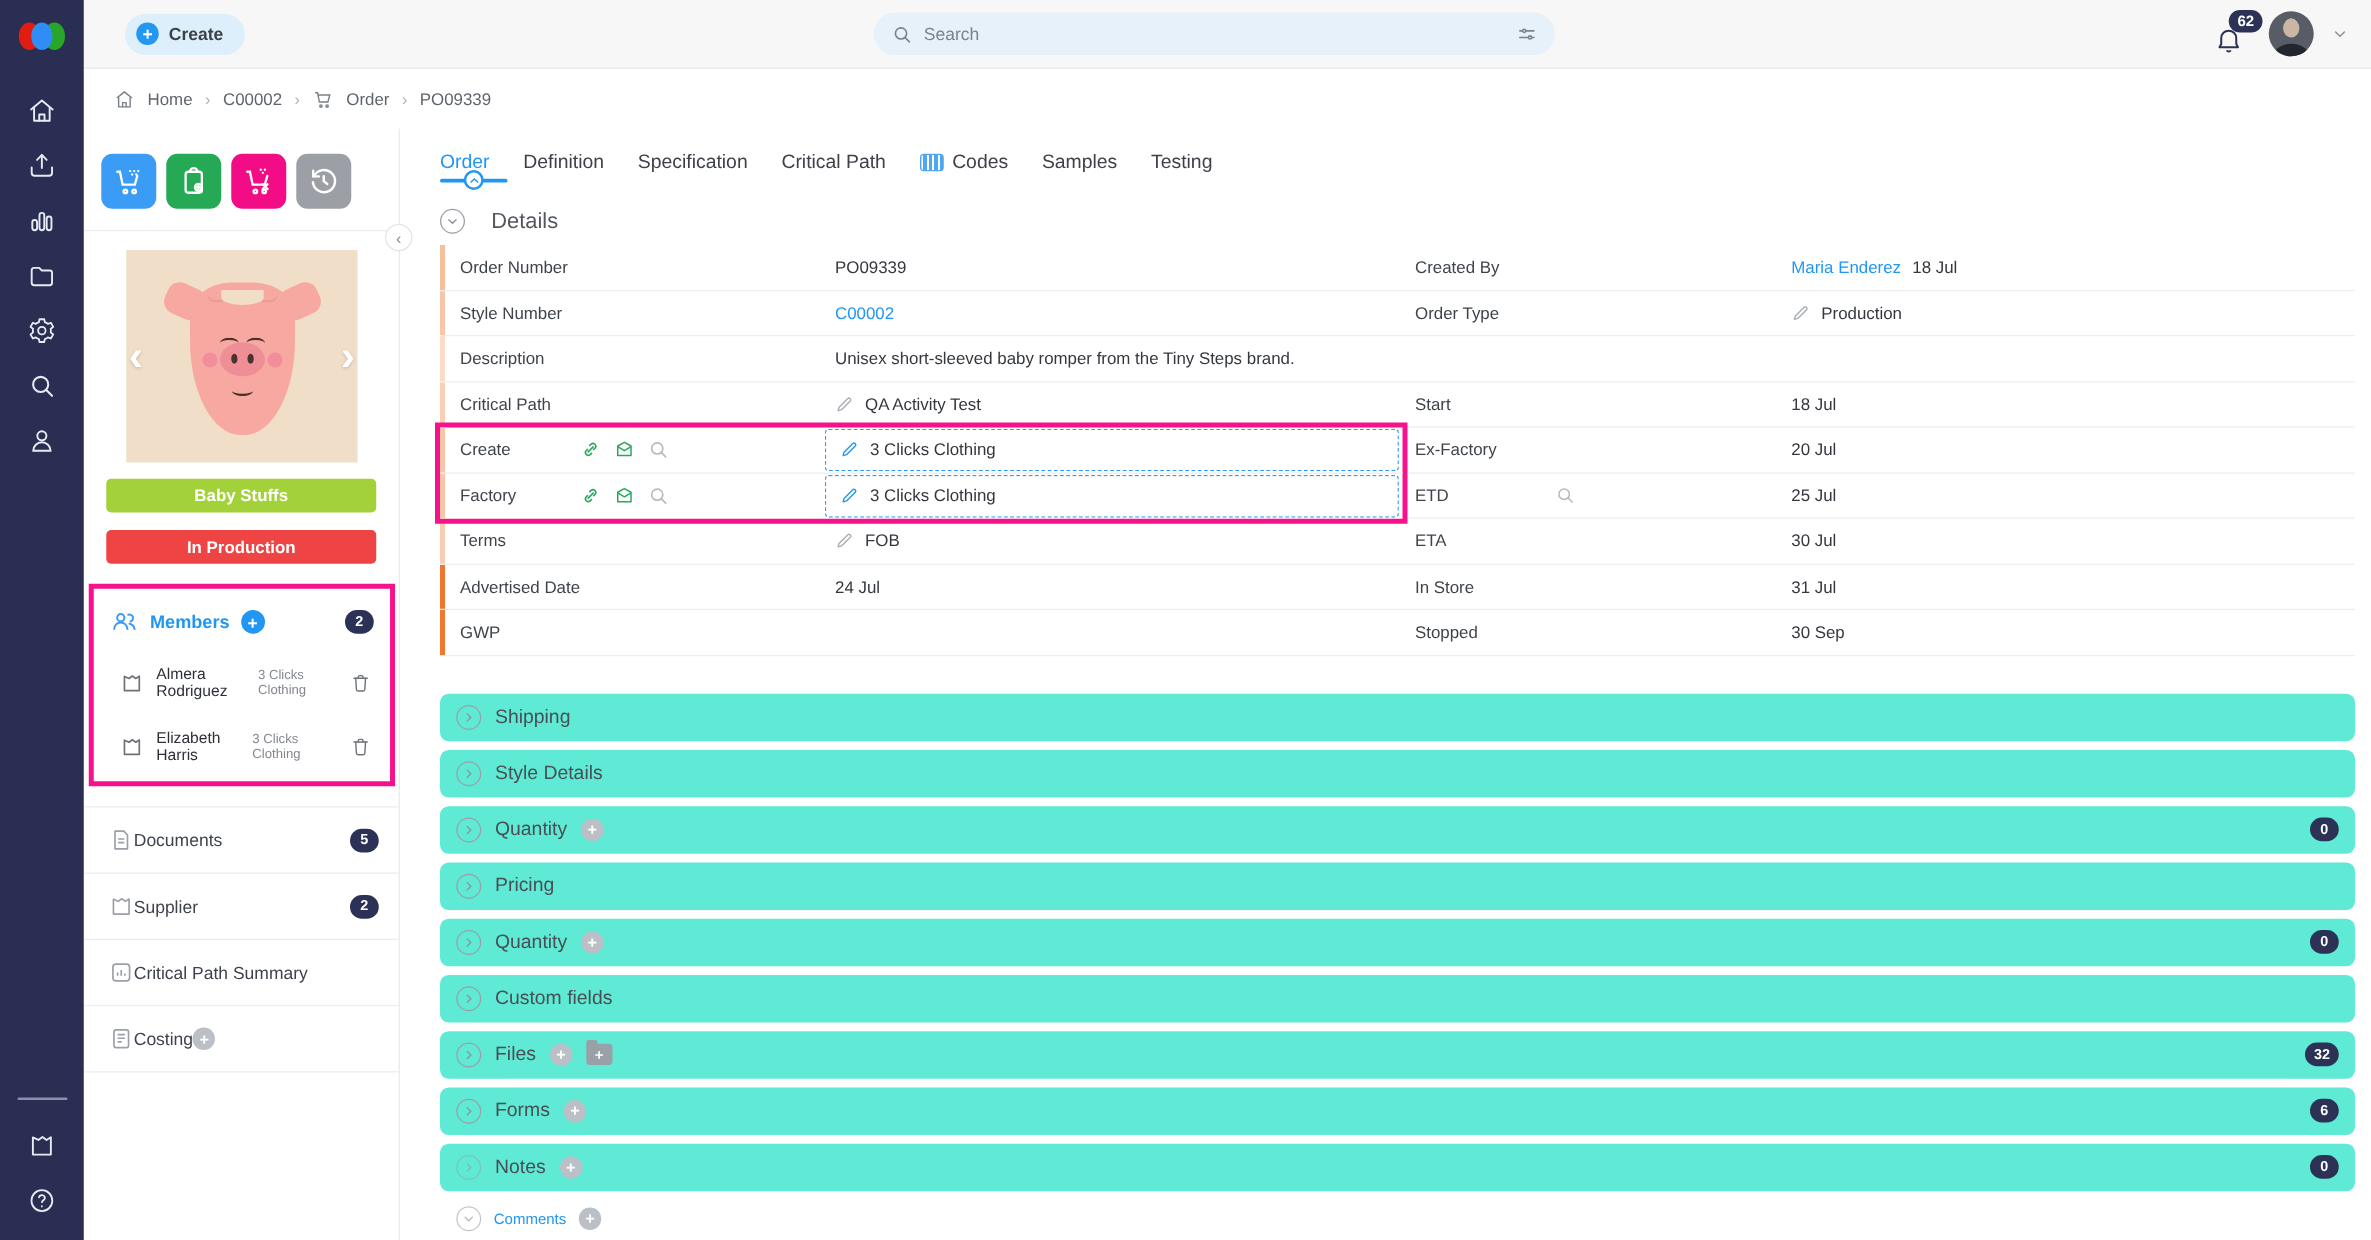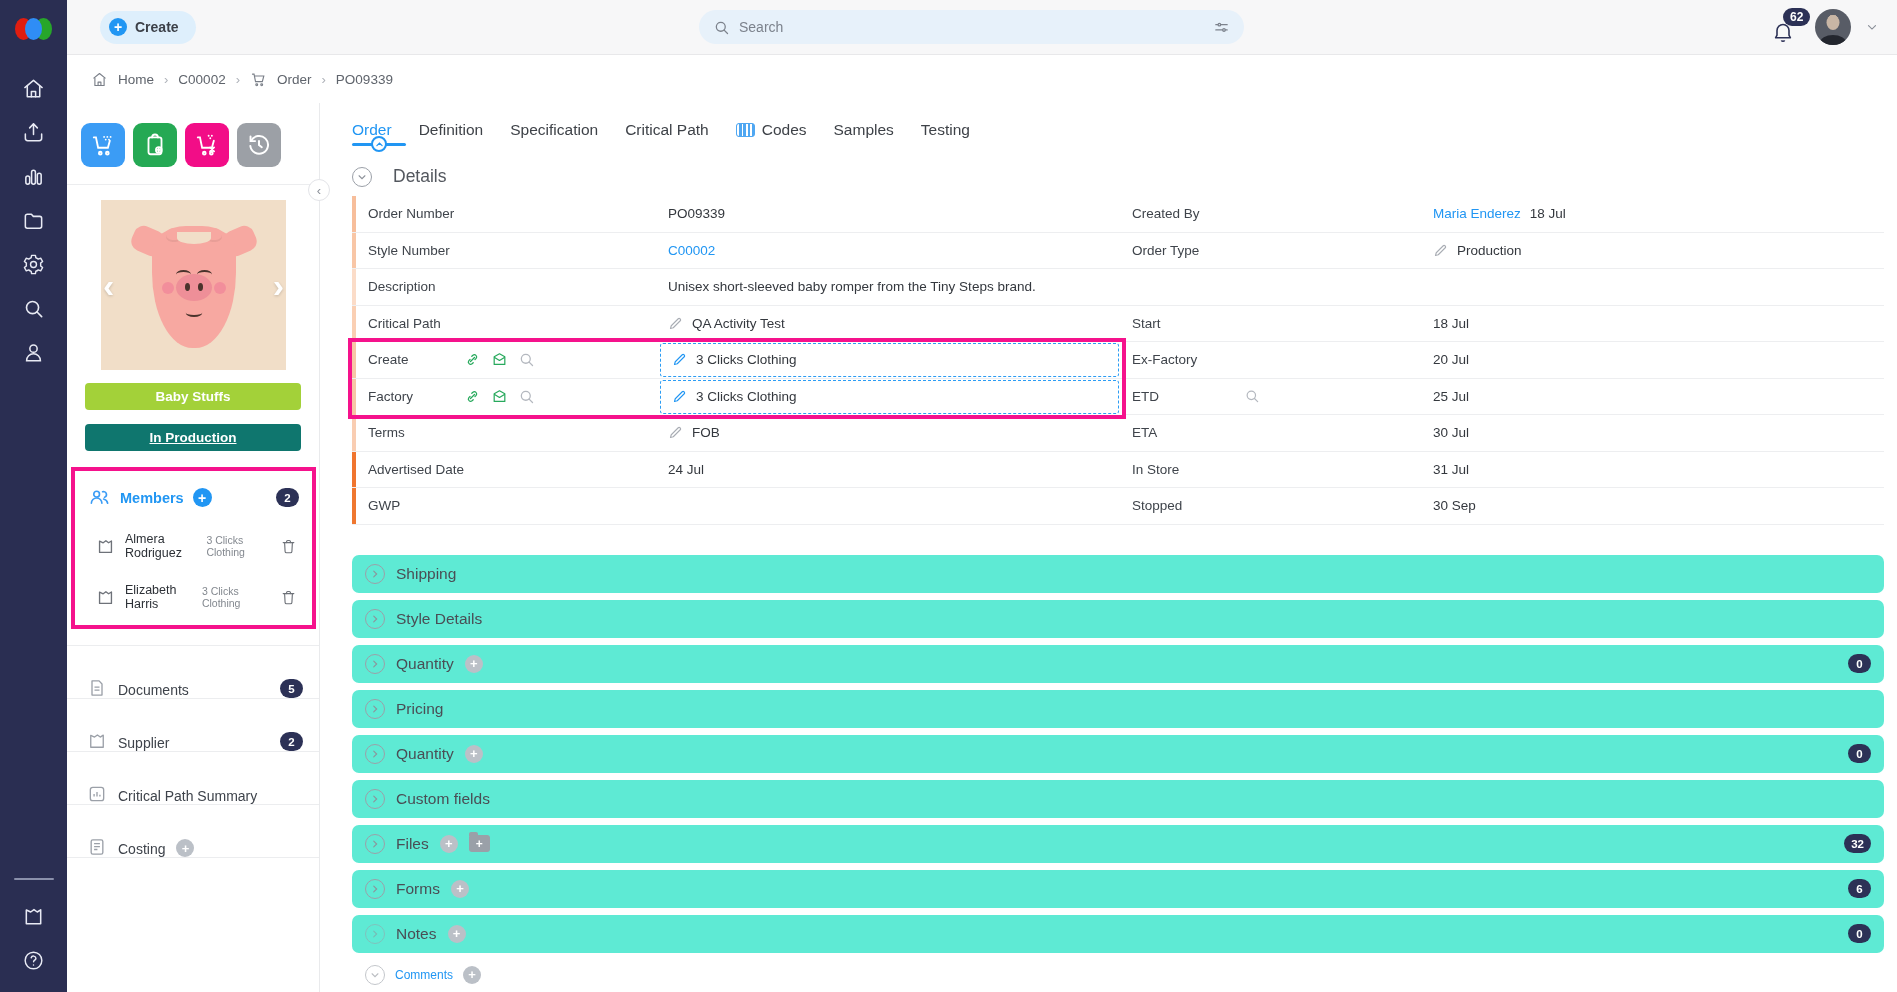--- a/index.html
+++ b/index.html
@@ -70,37 +70,37 @@
   .r-eye { position:absolute; top:44px; width:15px; height:9px; border-top:2.5px solid #4A332C; border-radius:50%; }
   .r-eye.l { left:24px; } .r-eye.r { right:24px; }
   .r-snout { position:absolute; left:50%; top:48px; transform:translateX(-50%); width:36px; height:27px; background:#EE8F98; border-radius:50%; }
   .r-snout i { position:absolute; top:9px; width:5px; height:8px; background:#4A332C; border-radius:50%; }
   .r-snout i.l { left:9px; } .r-snout i.r { right:9px; }
   .r-cheek { position:absolute; top:56px; width:12px; height:12px; background:#F28E9B; border-radius:50%; }
   .r-cheek.l { left:10px; } .r-cheek.r { right:10px; }
   .r-smile { position:absolute; left:50%; top:82px; transform:translateX(-50%); width:17px; height:9px; border-bottom:2.5px solid #4A332C; border-radius:0 0 50% 50%; }
   .badge-big { margin:13px 18px 0; height:27px; border-radius:4px; color:#fff; font-size:13.5px; font-weight:600; display:flex; align-items:center; justify-content:center; cursor:default; }
   .badge-big.green { background:#A3D139; }
-  .badge-big.purple { background:#0f766e; margin-top:14px;text-decoration:underline; }
+  .badge-big.purple { background:#ef4444; margin-top:14px; }
 
   .members { margin:20px 7px 0 8px; outline:4px solid #F5128C; padding:15px 0 14px; position:relative; background:#fff; }
   .members-header { display:flex; align-items:center; gap:9px; padding:0 13px; }
   .members-header svg { width:23px; height:23px; color:#3B9CF5; }
   .members-title { color:#2196F3; font-size:14.5px; font-weight:600; cursor:pointer; }
   .navybadge { margin-left:auto; background:#2C3156; color:#fff; font-size:11.5px; font-weight:bold; border-radius:10px; min-width:23px; height:19px; display:inline-flex; align-items:center; justify-content:center; padding:0 7px; }
   .member-row { display:flex; align-items:center; gap:10px; padding:0 15px 0 21px; margin-top:23px; }
   .member-row svg.fac { width:19px; height:19px; color:#6E7279; flex:none; }
   .member-info { display:flex; }
   .member-name { font-size:12.5px; color:#2c3036; }
   .member-co { font-size:10.5px; color:#83888f; margin-top:2px; }
   .trash { margin-left:auto; width:17px; height:19px; color:#6E7279; cursor:pointer; }
   .trash svg { width:17px; height:19px; }
 
   .side-nav { margin-top:20px; border-top:1px solid #ECEDEF; }
-  .snav-row { height:53px; border-bottom:1px solid #ECEDEF; display:flex; align-items:flex-end; gap:11px; padding:0 16px 0 20px; cursor:pointer; }
+  .snav-row { height:53px; border-bottom:1px solid #ECEDEF; display:flex; align-items:center; padding:0 16px 0 20px; cursor:pointer; }
   .snav-row svg { width:20px; height:20px; color:#9BA0A8; flex:none; }
   .snav-label { font-size:14px; color:#3E434B; }
 
   
   .main { flex:1; padding:12px 13px 0 32px; position:relative; min-width:0; }
   .tabs { display:flex; gap:27px; align-items:center; position:relative; height:30px; }
   .tab { font-size:15.5px; color:#3E4248; cursor:pointer; display:flex; align-items:center; gap:7px; }
   .tab.active { color:#2196F3; font-weight:500; }
   .tab-underline { position:absolute; left:0; top:28px; width:54px; height:3px; background:#2196F3; border-radius:2px; }
   .tab-knob { position:absolute; left:19px; top:21px; width:16px; height:16px; background:#fff; border:2.5px solid #2196F3; border-radius:50%; display:flex; align-items:center; justify-content:center; }

